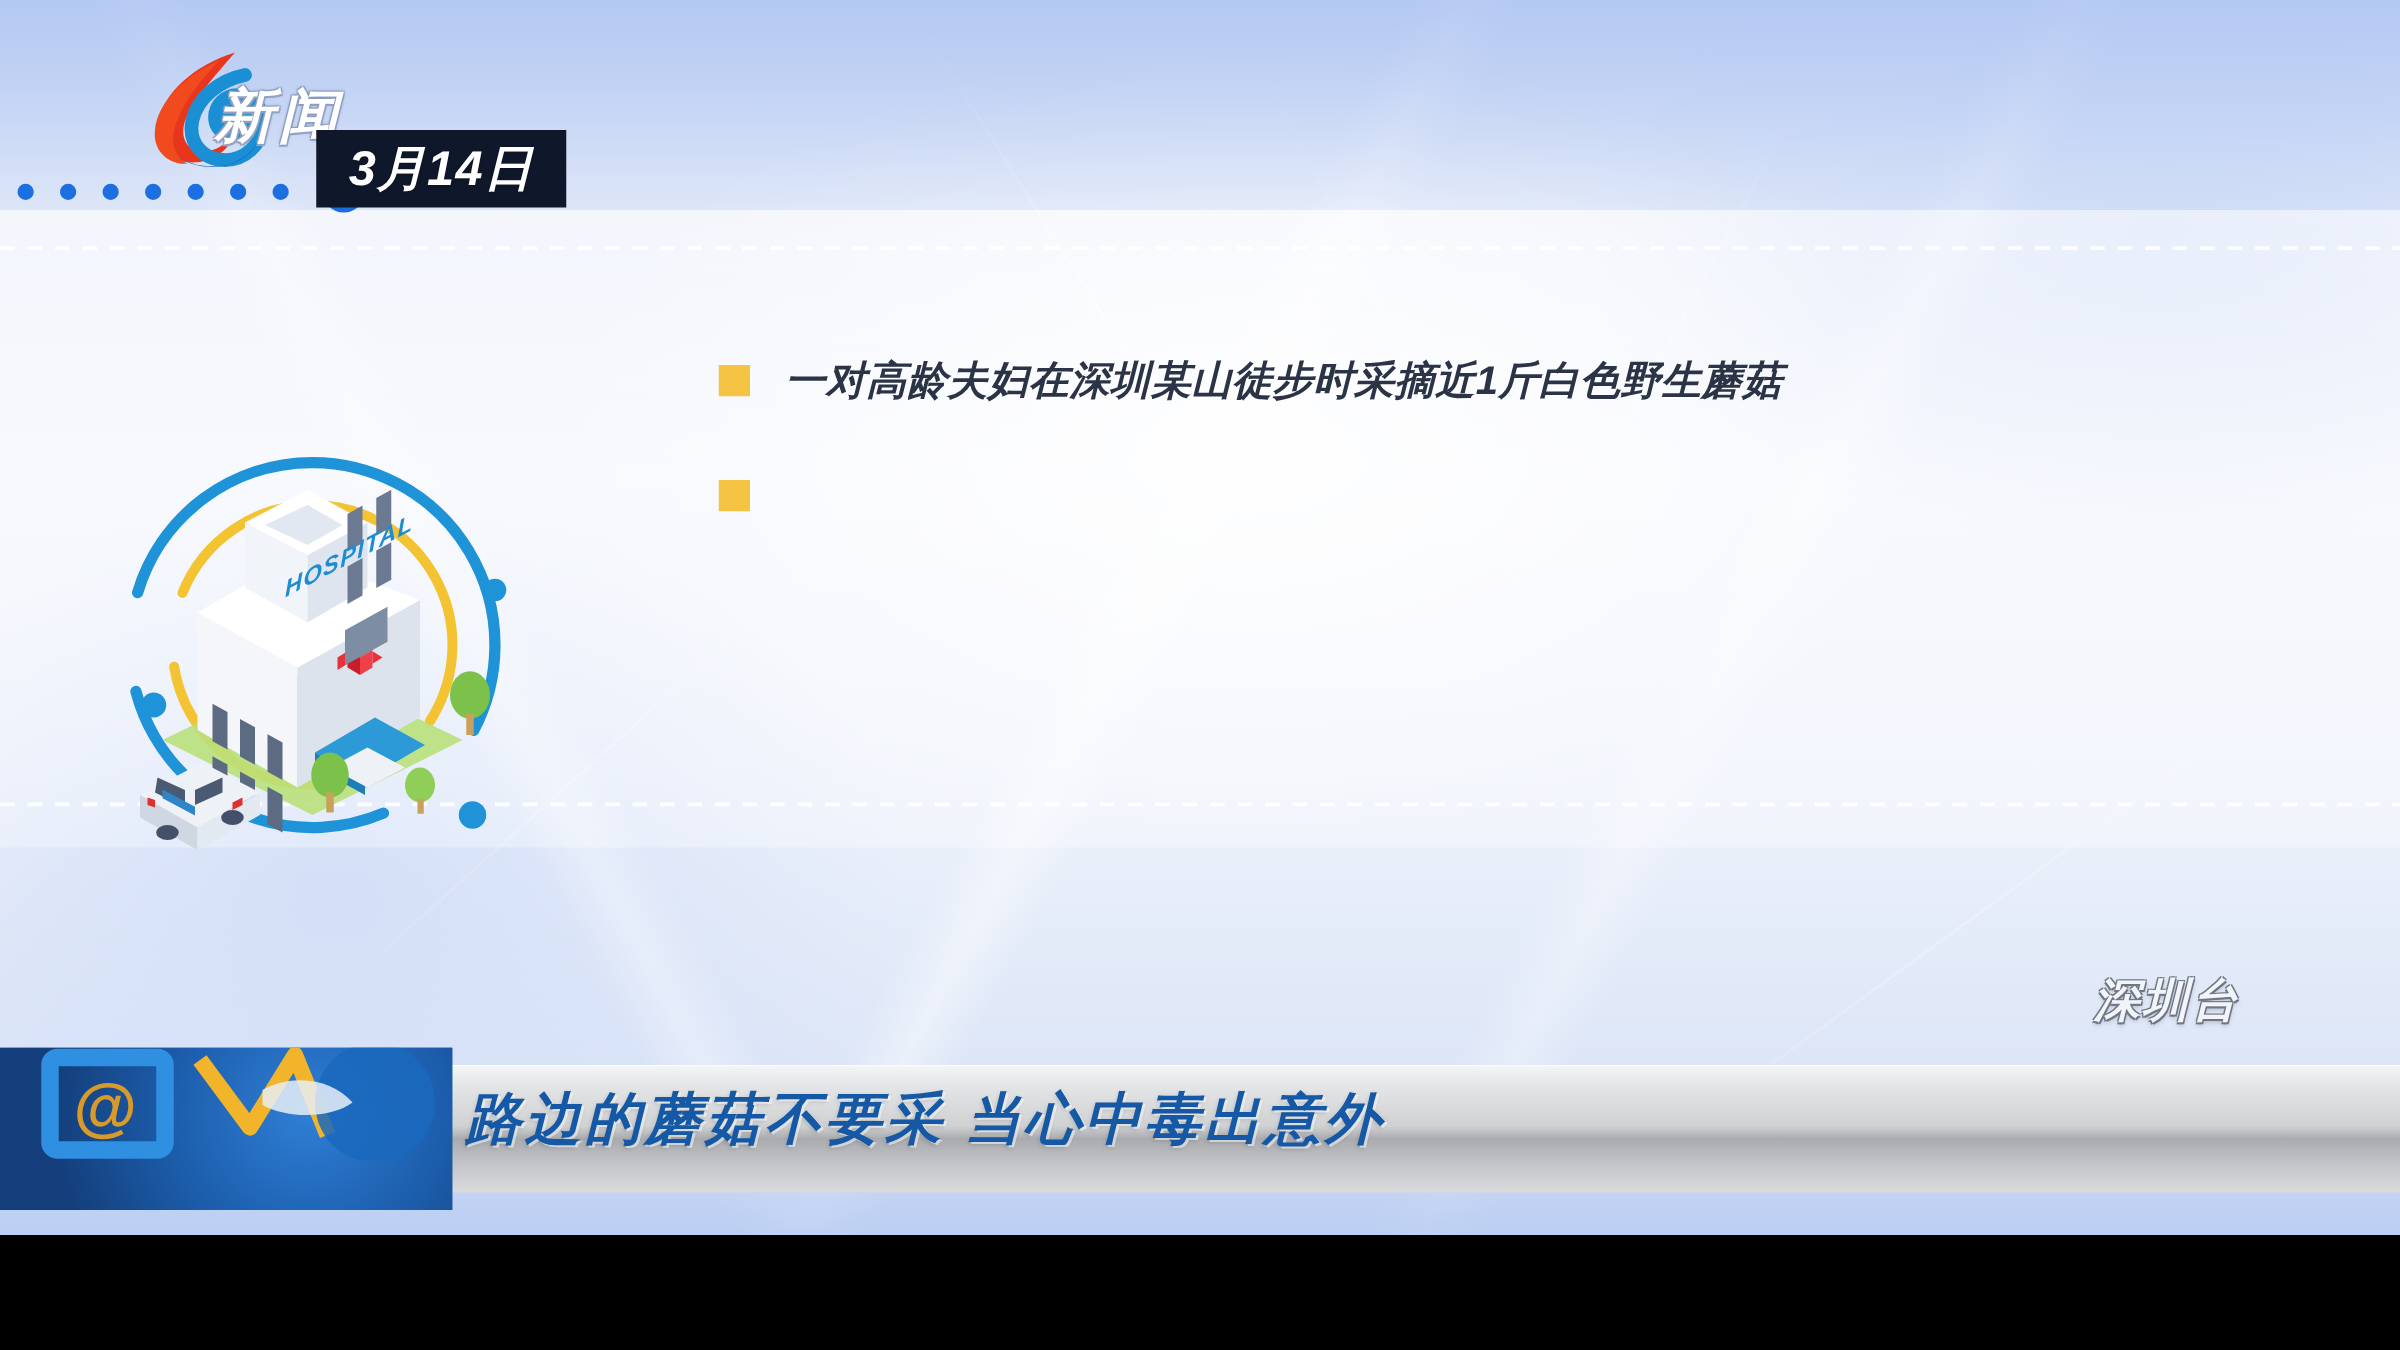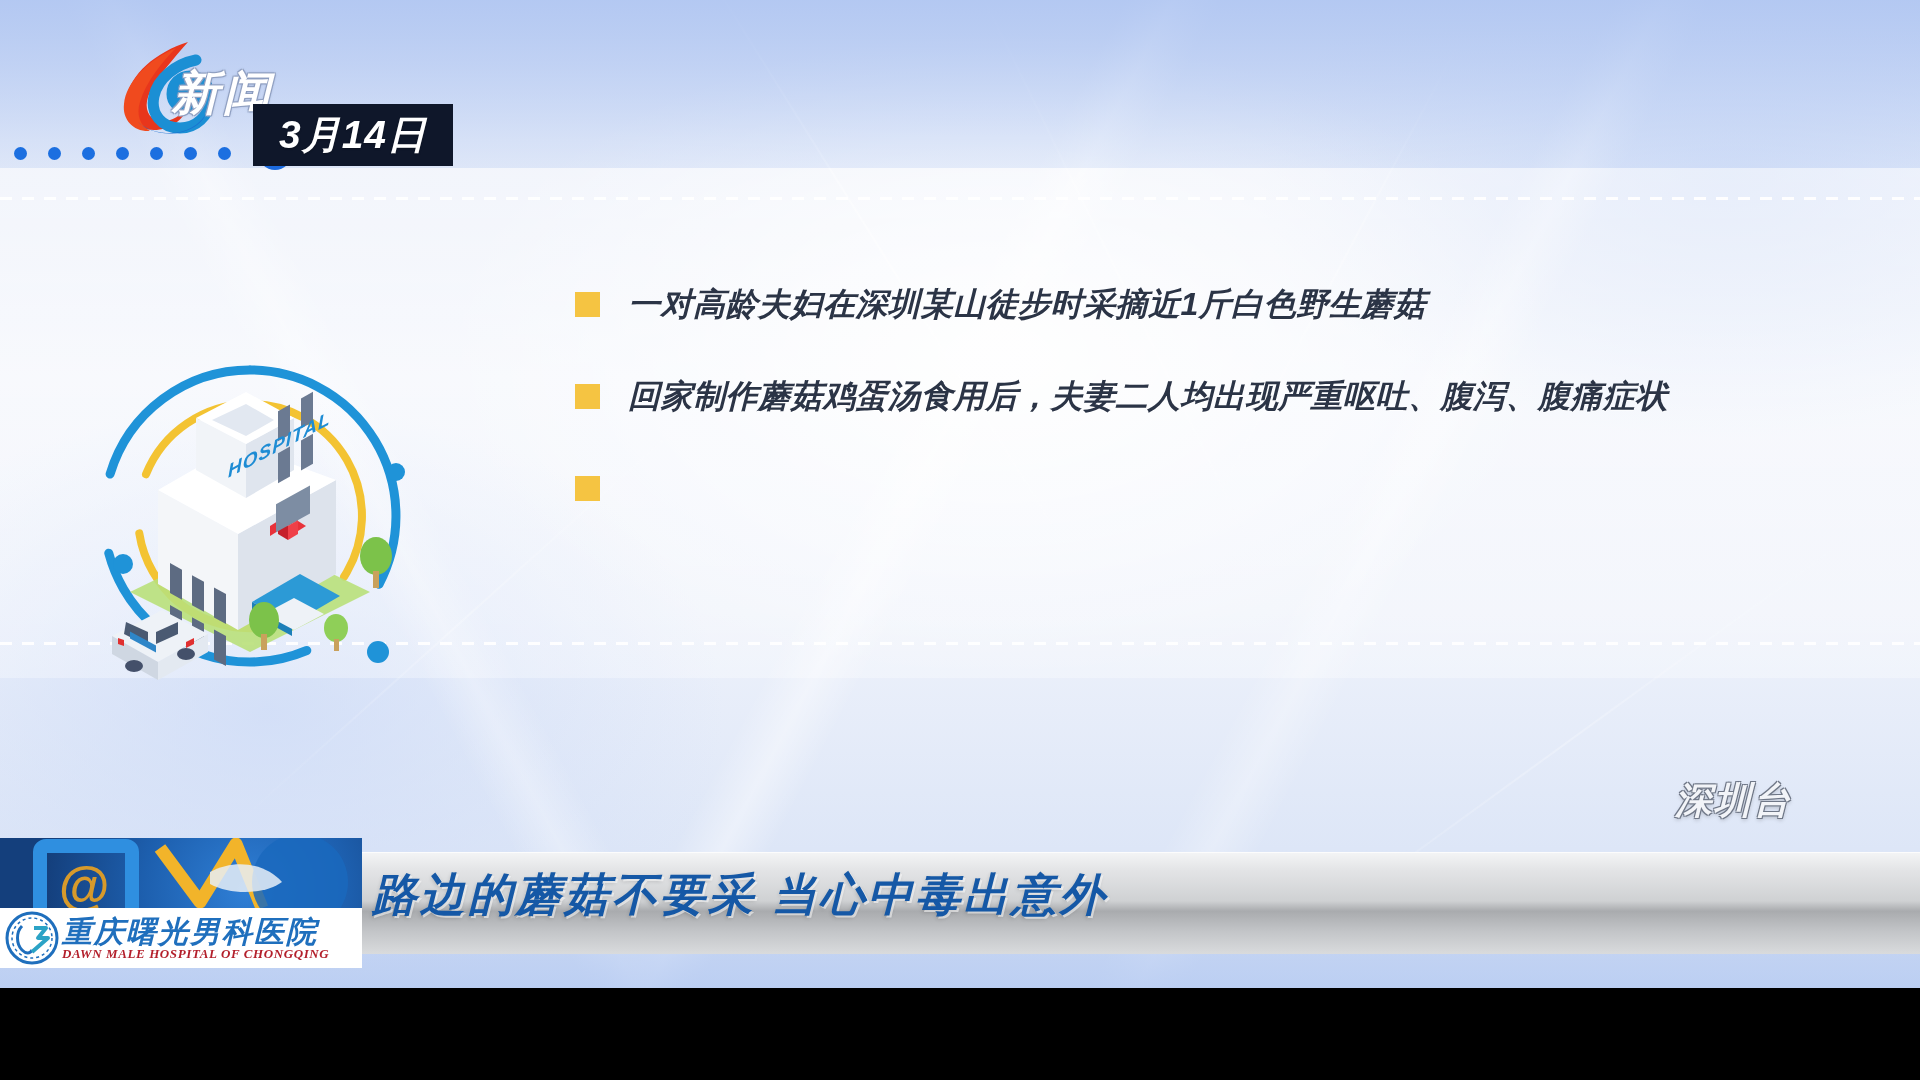--- a/index.html
+++ b/index.html
@@ -177,24 +177,20 @@
     <span>3月14日</span>
   </div>
 
   <div class="bullets">
 
     <div class="bullet-row">
       <div class="sq"></div>
       <div class="btext"><span>一对高龄夫妇在深圳某山徒步时采摘近1斤白色野生蘑菇</span></div>
     </div>
 
-    <div class="bullet-row">
-      <div class="sq"></div>
-      <div class="btext"><span>回家制作蘑菇鸡蛋汤食用后，夫妻二人均出现严重呕吐、腹泻、腹痛症状</span></div>
-    </div>
 
 
     <div class="bullet-row">
       <div class="sq"></div>
       <div class="btext"><span></span></div>
     </div>
 
   </div>
 
   <div class="illus">
@@ -286,25 +282,15 @@
   <div class="ad-box">
     <div class="ad-photo">
       <svg width="362" height="90" viewBox="0 0 362 90" style="position:absolute;left:0;top:0;">
         <rect x="40" y="8" width="92" height="74" rx="6" fill="none" stroke="#2f8fe0" stroke-width="14"></rect>
         <text x="58" y="66" font-family="'Liberation Sans',sans-serif" font-size="52" font-weight="700" fill="#d79a2b">@</text>
         <path d="M160 10 L200 64 L236 6 L262 70" fill="none" stroke="#f2b42a" stroke-width="13" stroke-linejoin="round"></path>
         <circle cx="300" cy="44" r="48" fill="#1a69bd" opacity=".85"></circle>
         <path d="M210 34 C236 20 266 26 282 44 C266 56 232 58 210 46 Z" fill="#e7eef7" opacity=".85"></path>
       </svg>
     </div>
-    <div class="ad-white">
-      <svg width="56" height="56" viewBox="0 0 56 56" style="margin-left:4px;">
-        <circle cx="28" cy="28" r="25" fill="none" stroke="#1f6fbd" stroke-width="3"></circle>
-        <circle cx="28" cy="28" r="20" fill="none" stroke="#1f6fbd" stroke-width="1.5" stroke-dasharray="3 3"></circle>
-        <path d="M18 16 C12 22 12 34 18 40 C22 44 26 44 28 40" fill="none" stroke="#1f6fbd" stroke-width="3"></path>
-        <path d="M30 18 L42 18 L34 28 L44 28 L28 42" fill="none" stroke="#2ba3c6" stroke-width="4" stroke-linejoin="round"></path>
-      </svg>
-      <div class="ad-cn">重庆曙光男科医院</div>
-      <div class="ad-en">DAWN MALE HOSPITAL OF CHONGQING</div>
-    </div>
   </div>
 
 </div>
 
 </body></html>

